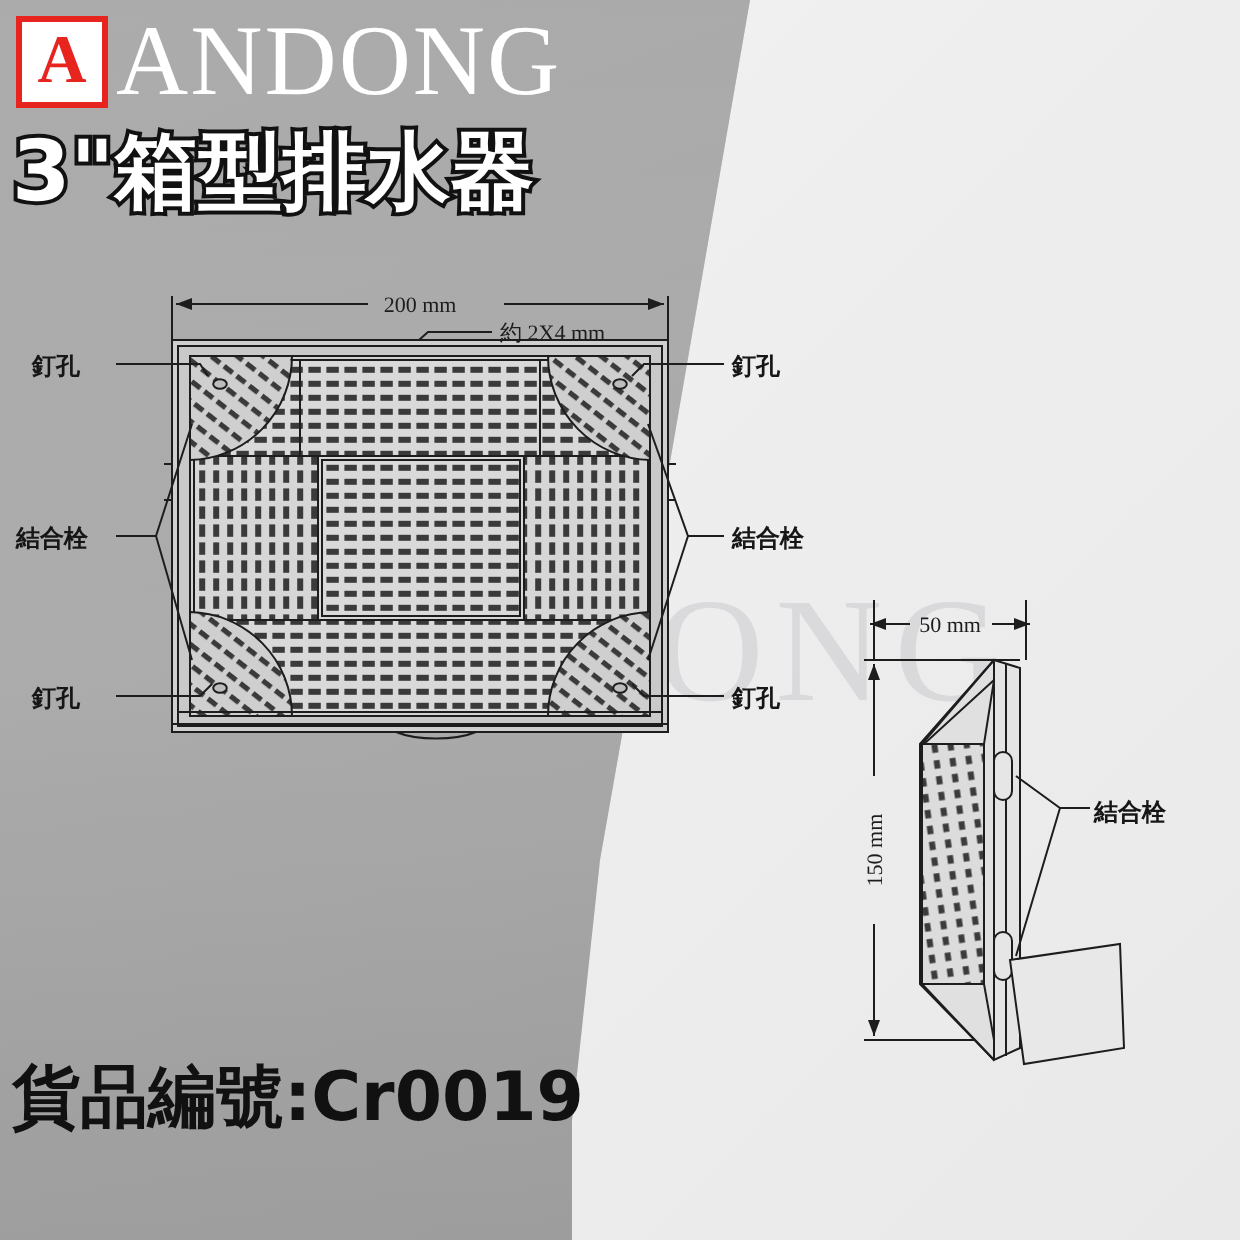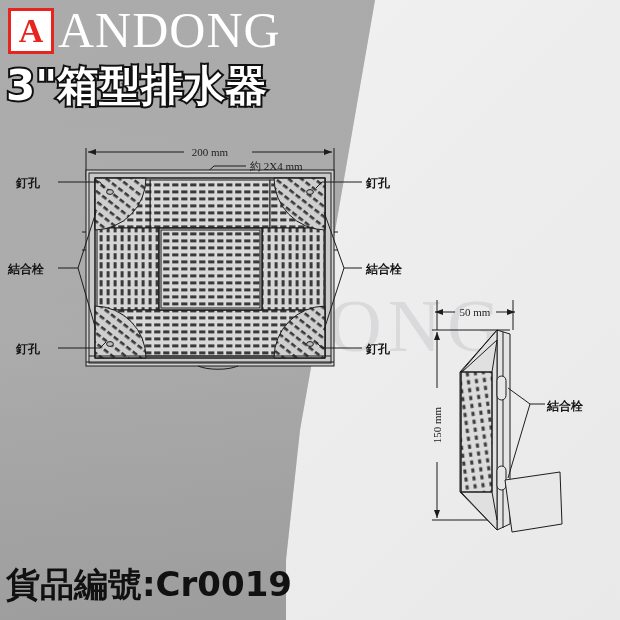--- a/index.html
+++ b/index.html
@@ -47,21 +47,21 @@
     white-space:nowrap;
   }
   .subtitle{
     position:absolute;left:6px;top:62px;
     font-family:"DejaVu Sans",sans-serif;font-weight:bold;
     font-size:42px;line-height:48px;color:#ffffff;white-space:nowrap;
     -webkit-text-stroke:4px #111111;
     paint-order:stroke fill;
   }
   .partno{
-    position:absolute;left:6px;top:563px;
+    position:absolute;left:6px;top:528px;
     font-family:"DejaVu Sans",sans-serif;font-weight:bold;
     font-size:34px;line-height:42px;color:#111111;white-space:nowrap;
   }
 
   
   .watermark{
     position:absolute;left:150px;top:286px;
     font-family:"Liberation Serif",serif;font-size:74px;line-height:80px;
     color:rgba(120,120,130,.16);letter-spacing:6px;white-space:nowrap;
     user-select:none;

